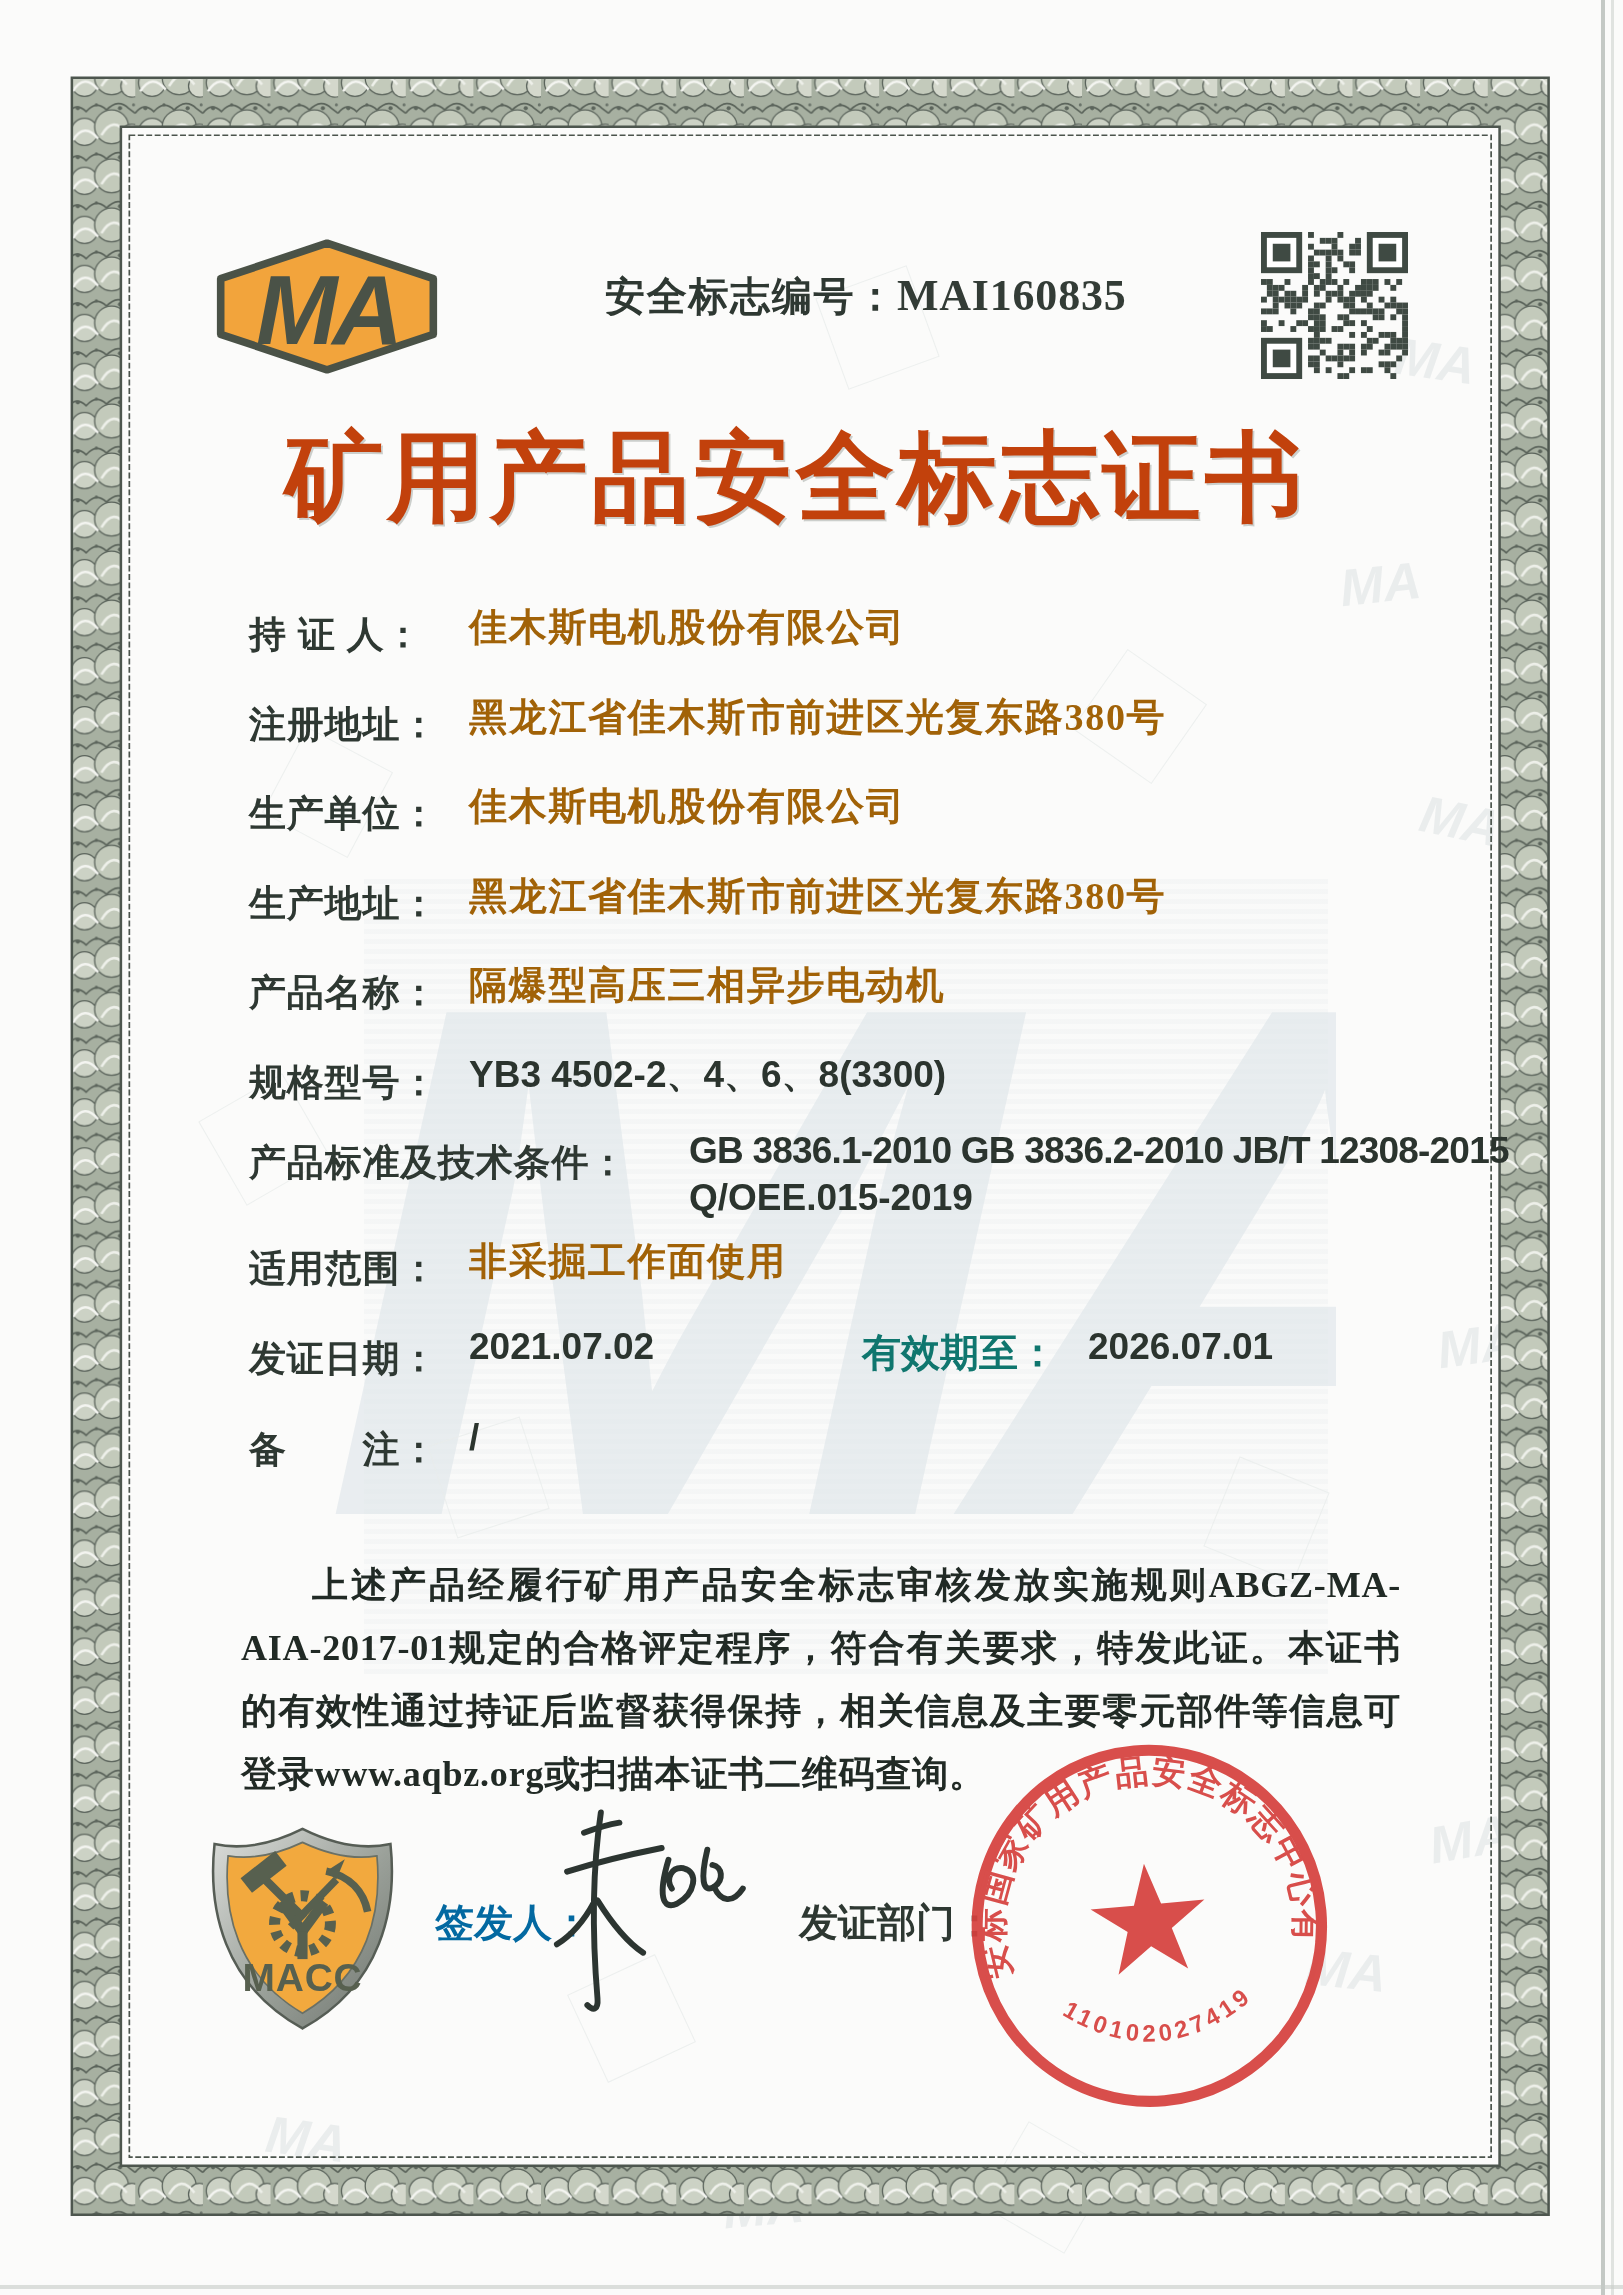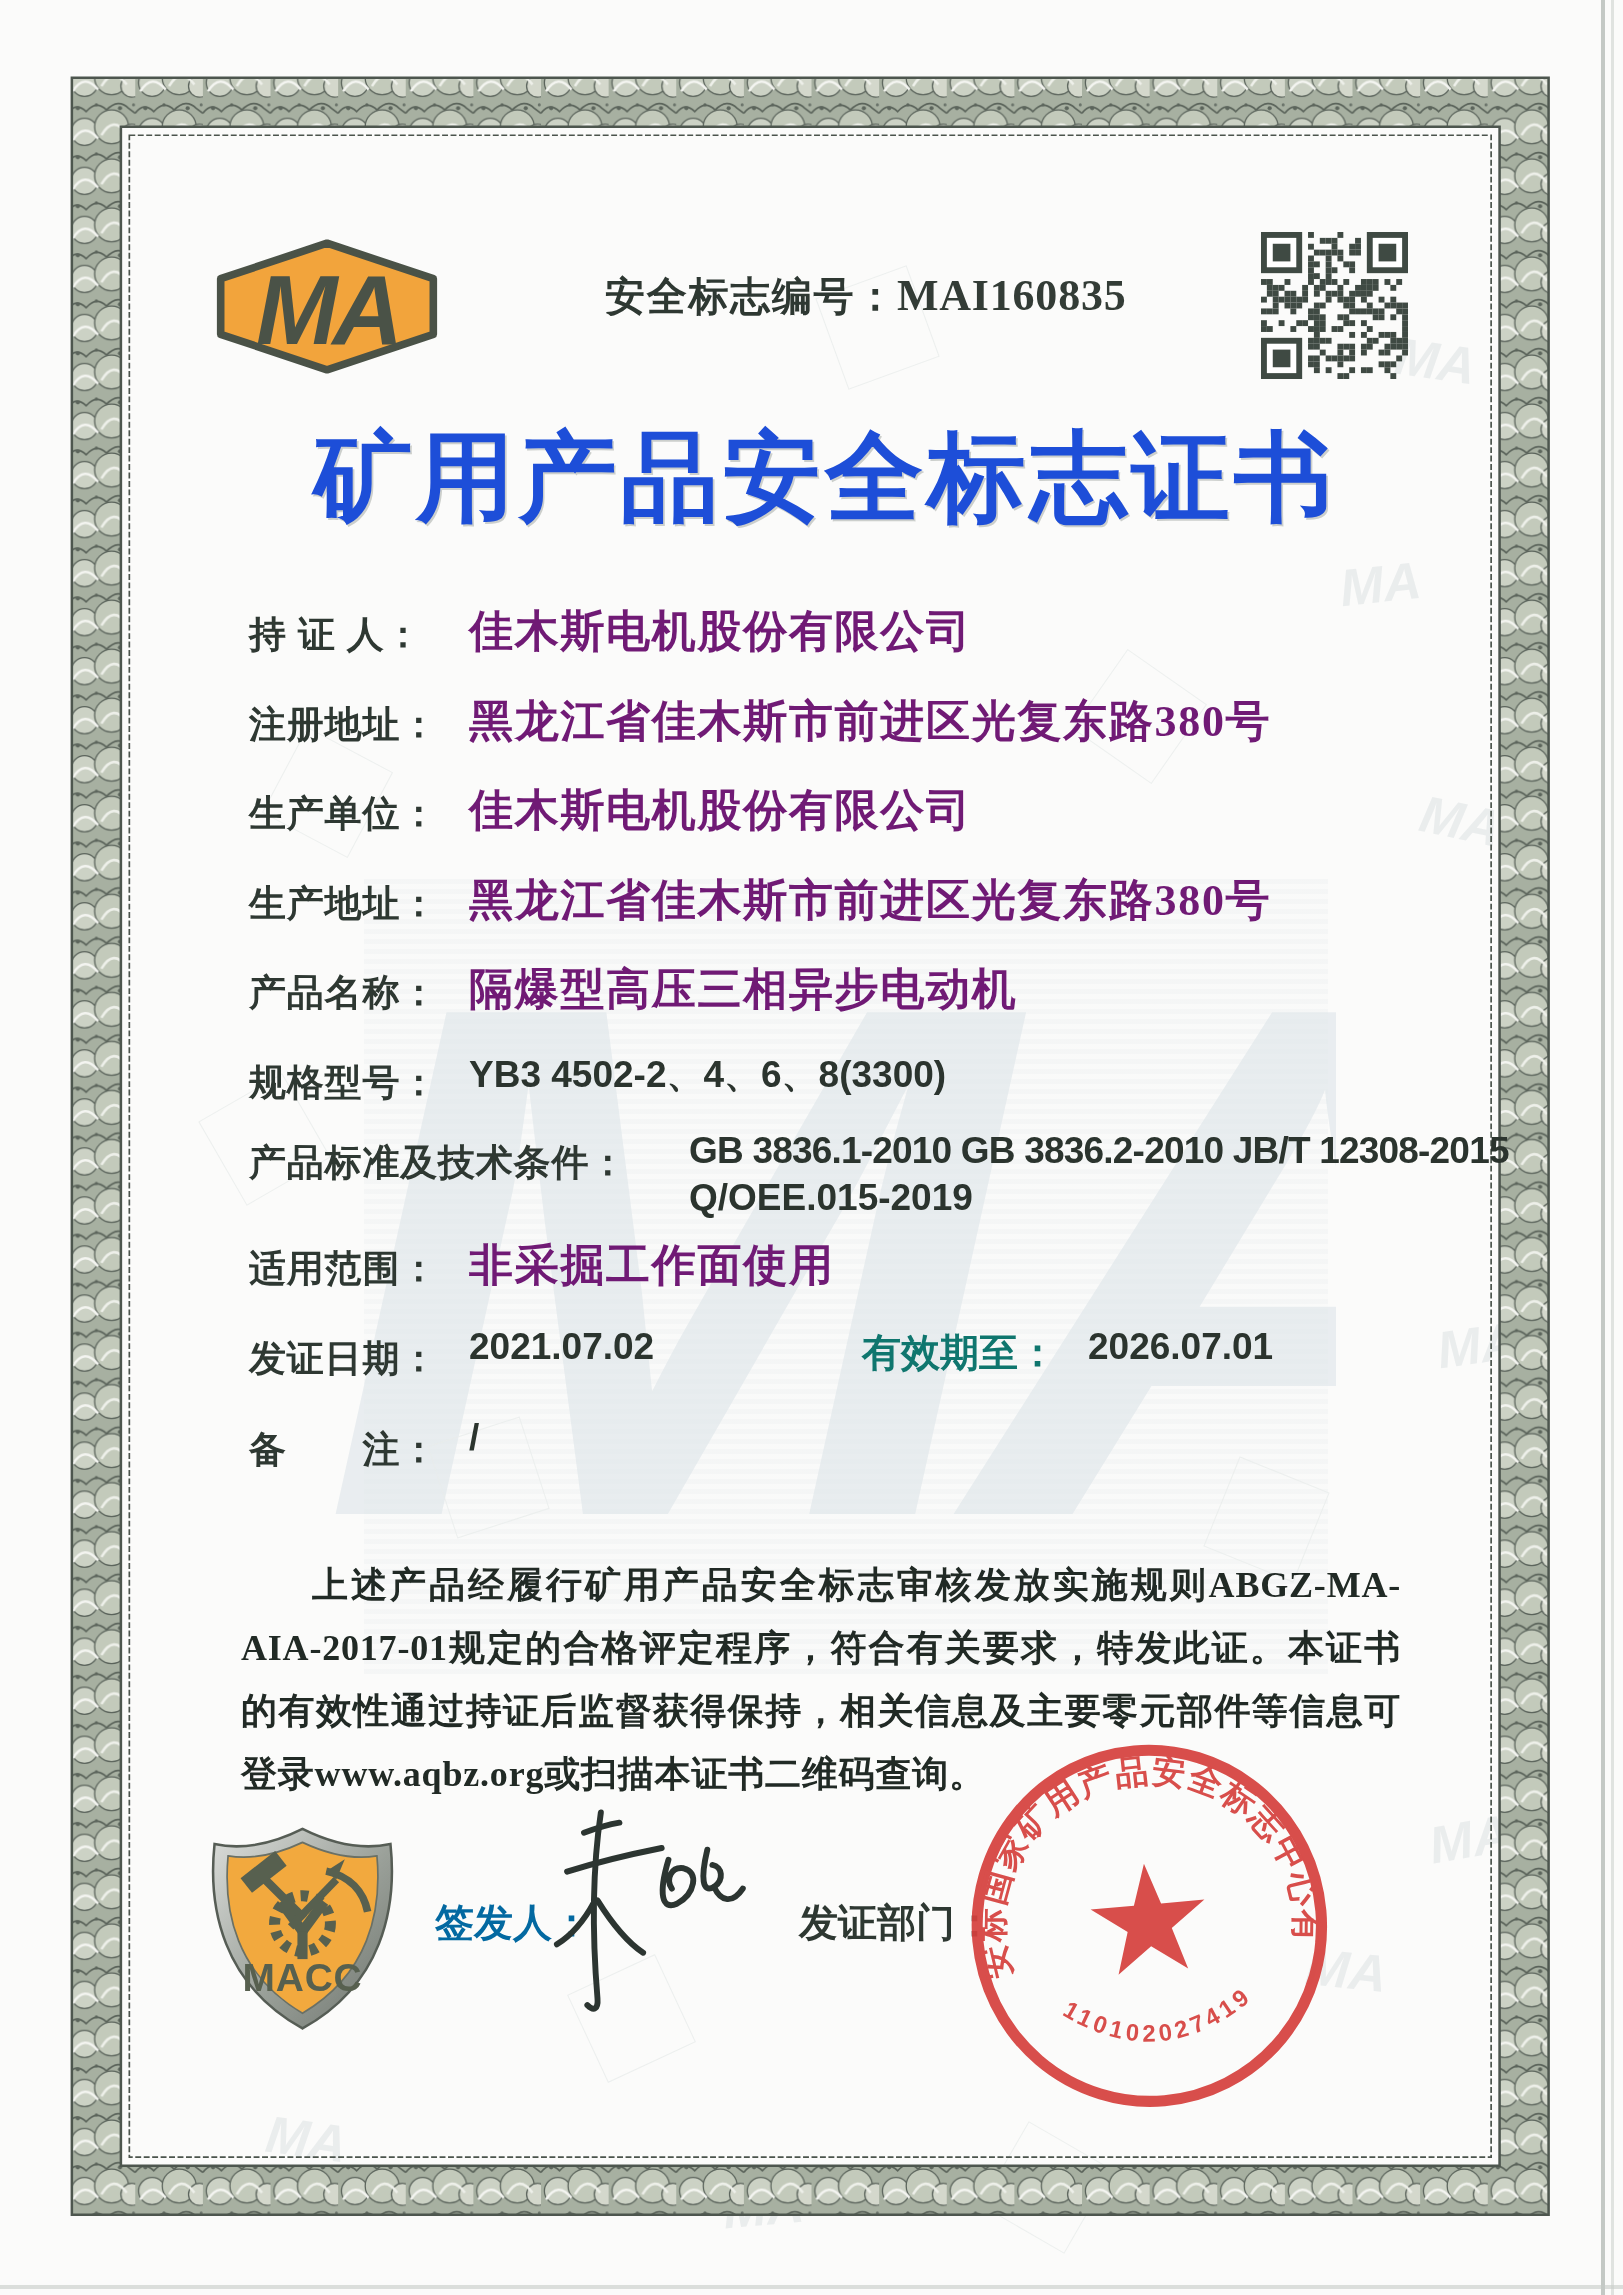--- a/index.html
+++ b/index.html
@@ -22,29 +22,29 @@
   .scan-right{position:absolute;left:1601px;top:0;width:4.2px;height:2295px;background:#b2b8b3;opacity:.75;}
   .scan-right2{position:absolute;left:1611px;top:0;width:2.5px;height:2295px;background:#d4d8d4;opacity:.7;}
   .scan-bottom{position:absolute;left:0;top:2285px;width:1623px;height:4.2px;background:#c7cbc7;opacity:.6;}
   
   .ma-logo{position:absolute;left:216px;top:239px;width:222px;height:135px;}
   .certno{position:absolute;left:605px;top:269px;display:flex;align-items:baseline;}
   .certno .lab{font-size:40px;font-weight:bold;color:#2e3832;letter-spacing:1.7px;}
   .certno .val{font-family:Liberation Serif, serif;font-size:44px;font-weight:bold;color:#333c36;letter-spacing:0.8px;}
   .qr{position:absolute;left:1261px;top:232px;width:147px;height:147px;}
   
-  .title{position:absolute;left:140px;top:413px;width:1370px;text-align:center;
+  .title{position:absolute;left:111px;top:413px;width:1370px;text-align:center;
          font-family:"Liberation Serif","DejaVu Serif",serif;font-weight:bold;
-         font-size:98px;letter-spacing:4.2px;color:#1d4ed8;
+         font-size:98px;letter-spacing:4.2px;color:#c2410c;
          text-shadow:1.7px 1.7px 0 rgba(65,76,69,.25);}
   
   .row{position:absolute;left:249px;width:1209px;height:51px;}
   .row .lab{position:absolute;left:0;top:8px;font-size:37px;font-weight:bold;color:#2e3832;letter-spacing:0.8px;white-space:nowrap;}
   .row .val{position:absolute;left:220px;top:0;white-space:nowrap;}
-  .val-cn{font-family:"Liberation Serif","DejaVu Serif",serif;font-weight:600;font-size:44px;color:#701a75;letter-spacing:1.7px;}
+  .val-cn{font-family:"Liberation Serif","DejaVu Serif",serif;font-weight:600;font-size:38px;color:#a16207;letter-spacing:1.7px;}
   .val-num{font-family:"Liberation Sans","DejaVu Sans",sans-serif;font-weight:bold;font-size:37px;color:#2b342e;letter-spacing:0px;}
   .r-std .val{left:440px;letter-spacing:-0.8px;}
   .r-std .val2{position:absolute;left:440px;top:47px;}
   .r-dates .lab2{position:absolute;left:613px;top:0;font-size:39px;font-weight:bold;color:#0f766e;white-space:nowrap;}
   .r-dates .val2d{position:absolute;left:839px;top:0;}
   
   .statement{position:absolute;left:241px;top:1554px;width:1160px;
              font-family:"Liberation Serif","DejaVu Serif",serif;font-weight:600;
              font-size:36px;line-height:63px;color:#212a25;text-align:justify;
              text-indent:71px;letter-spacing:0.8px;}

